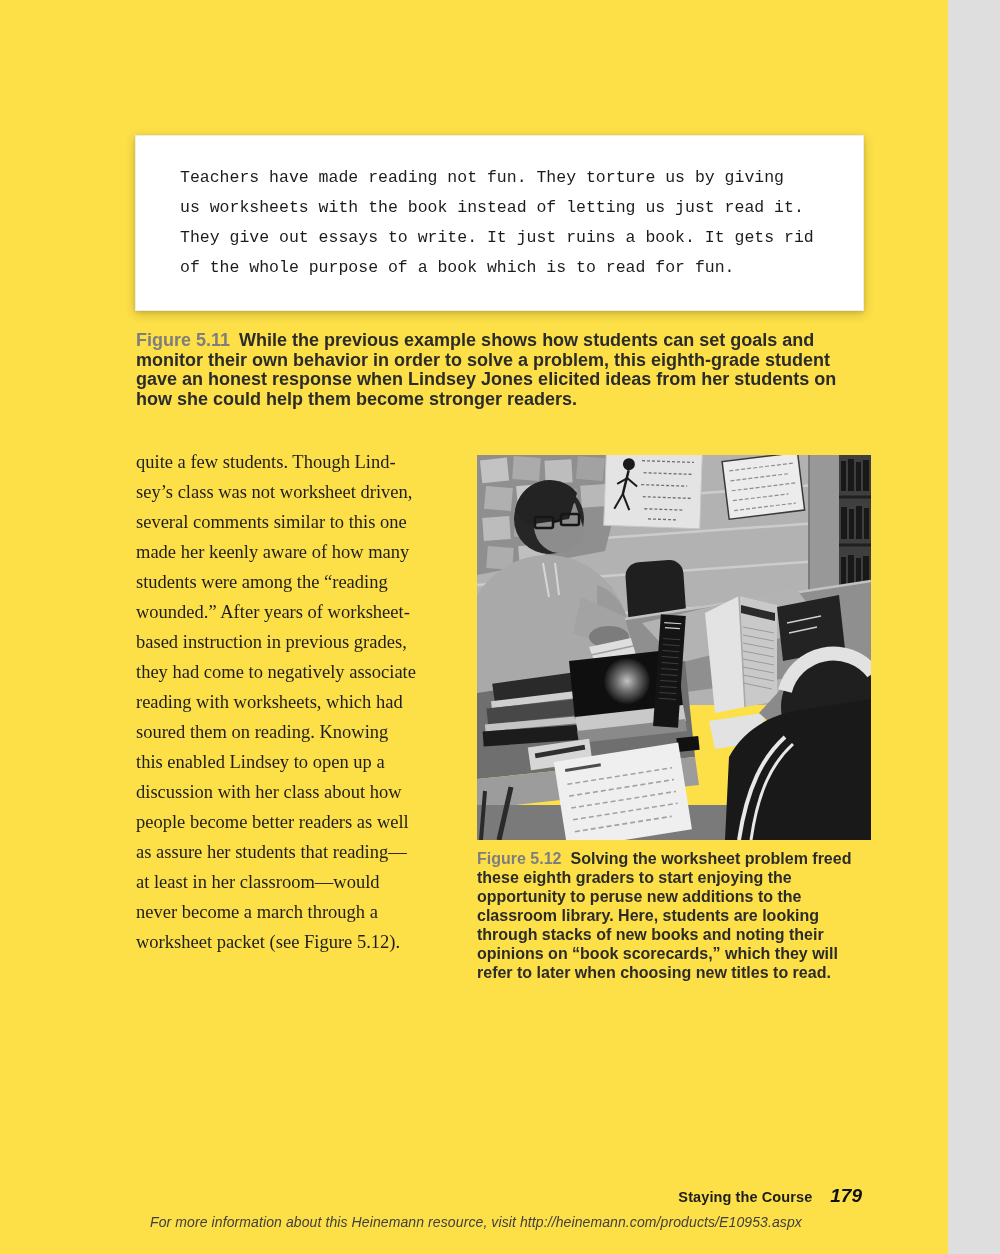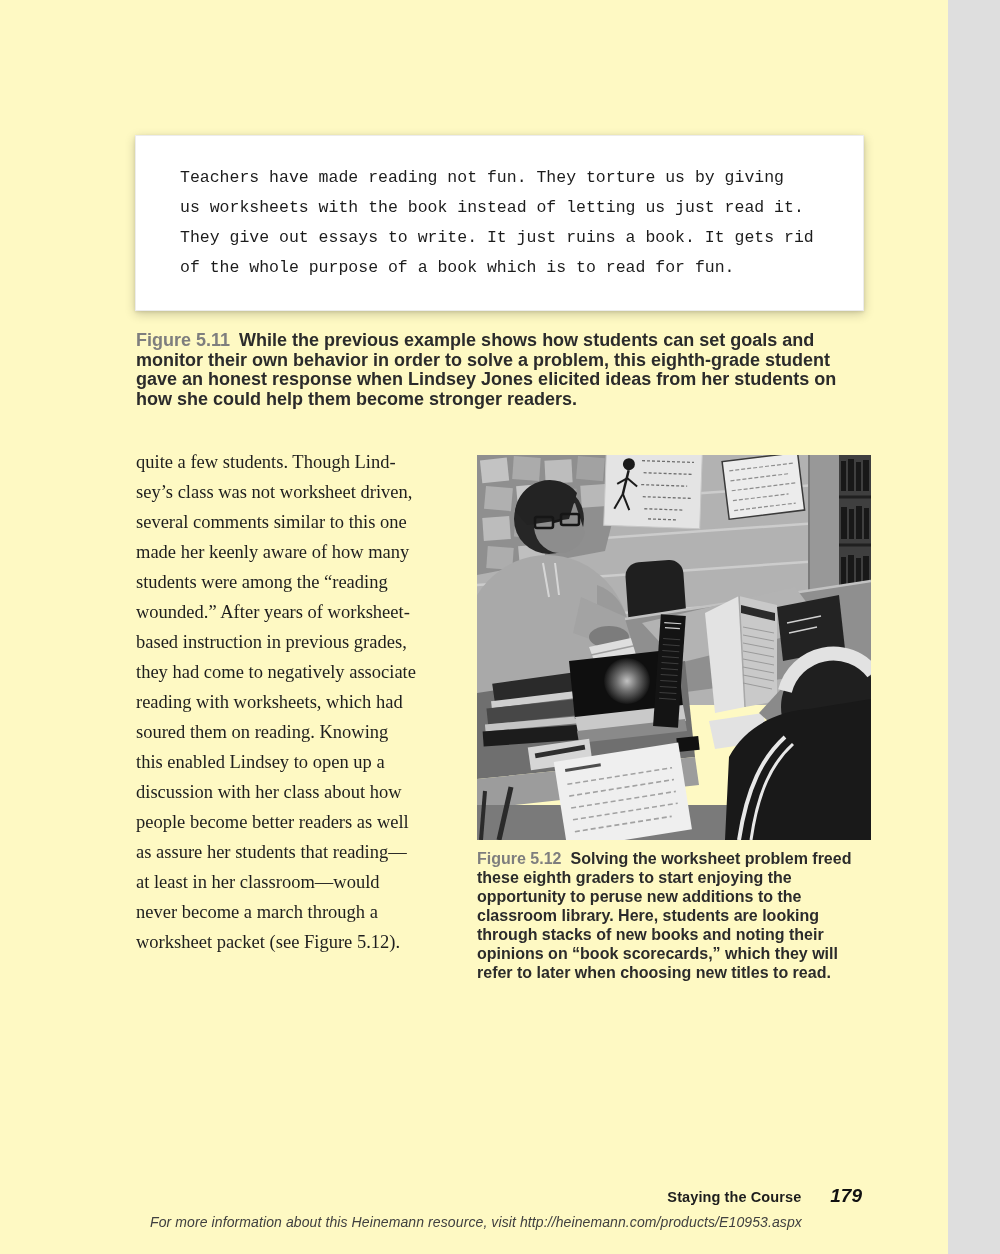--- a/index.html
+++ b/index.html
@@ -1,20 +1,20 @@
 <!DOCTYPE html>
 <html><head>
 <meta charset="utf-8">
 <style>
   html, body { margin: 0; padding: 0; background: #ffffff; }
   .page {
     position: relative;
     width: 1000px;
     height: 1254px;
-    background: #fef9c3;
+    background: #fde047;
     overflow: hidden;
     font-family: "Liberation Sans", sans-serif;
   }
   .gutter {
     position: absolute;
     left: 948px; top: 0;
     width: 52px; height: 1254px;
     background: #dedede;
   }
   .quote-box {
@@ -59,21 +59,21 @@
     width: 394px; height: 385px;
   }
   .photo svg { display: block; }
   .running-row {
     position: absolute;
     left: 0; top: 1185px;
     width: 862px;
     display: flex;
     justify-content: flex-end;
     align-items: baseline;
-    gap: 29px;
+    gap: 18px;
   }
   .running-head {
     font-size: 14.5px;
     font-weight: 700;
     color: #1d1d1d;
     letter-spacing: 0.1px;
   }
   .page-number {
     font-size: 19px;
     font-weight: 700;

